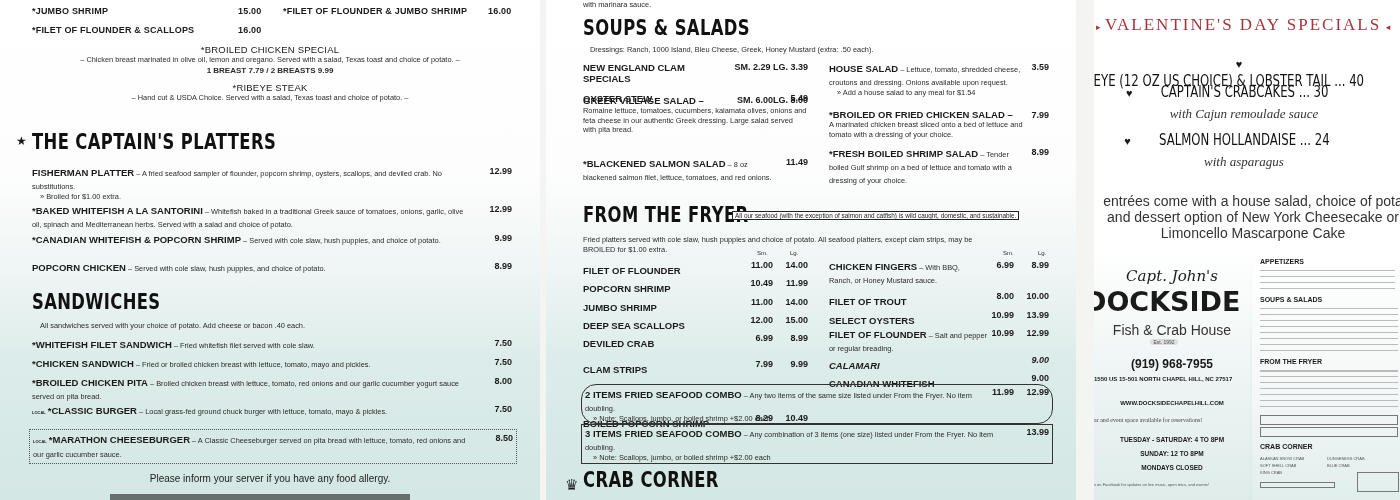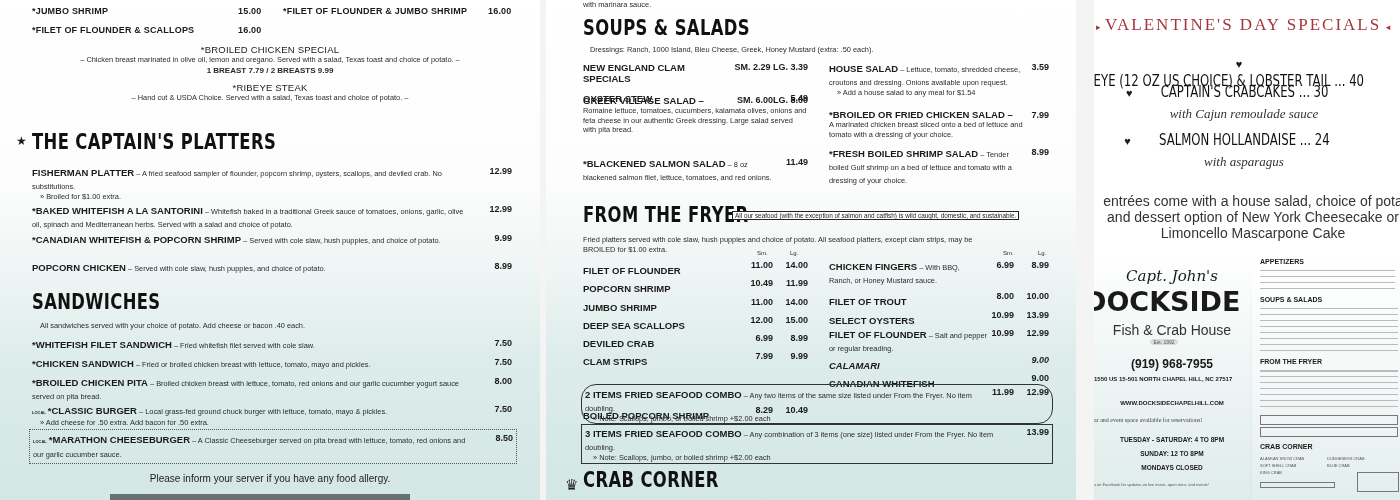--- a/index.html
+++ b/index.html
@@ -78,21 +78,20 @@
   <div class="row" style="top:357px;">
     <div style="width:440px;line-height:10px;"><span class="nm">*CHICKEN SANDWICH</span><span class="ds"> – Fried or broiled chicken breast with lettuce, tomato, mayo and pickles.</span></div>
     <div class="pr" style="right:0;top:0;">7.50</div>
   </div>
   <div class="row" style="top:376px;">
     <div style="width:440px;line-height:10px;"><span class="nm">*BROILED CHICKEN PITA</span><span class="ds"> – Broiled chicken breast with lettuce, tomato, red onions and our garlic cucumber yogurt sauce served on pita bread.</span></div>
     <div class="pr" style="right:0;top:0;">8.00</div>
   </div>
   <div class="row" style="top:404px;">
     <div style="width:440px;line-height:10px;"><span style="font-size:4px;font-weight:bold;margin-right:2px;">LOCAL</span><span class="nm">*CLASSIC BURGER</span><span class="ds"> – Local grass-fed ground chuck burger with lettuce, tomato, mayo &amp; pickles.</span></div>
-    <div class="note" style="padding-left:8px;line-height:10px;">» Add cheese for .50 extra. Add bacon for .50 extra.</div>
     <div class="pr" style="right:0;top:0;">7.50</div>
   </div>
   <div class="row dotted" style="top:429px;left:29px;width:488px;padding:3px;">
     <div style="width:440px;line-height:10px;"><span style="font-size:4px;font-weight:bold;margin-right:2px;">LOCAL</span><span class="nm">*MARATHON CHEESEBURGER</span><span class="ds"> – A Classic Cheeseburger served on pita bread with lettuce, tomato, red onions and our garlic cucumber sauce.</span></div>
     <div class="pr" style="right:3px;top:3px;">8.50</div>
   </div>
 
   <div class="abs ctr" style="left:0;width:540px;top:473px;font-size:10px;color:#222;">Please inform your server if you have any food allergy.</div>
   <div class="abs" style="left:110px;top:494px;width:300px;height:8px;background:#222;opacity:0.6;"></div>
 </div>
@@ -142,21 +141,21 @@
   <div class="abs ds" style="left:244px;top:250px;font-size:6px;">Lg.</div>
   <div class="abs ds" style="left:457px;top:250px;font-size:6px;">Sm.</div>
   <div class="abs ds" style="left:492px;top:250px;font-size:6px;">Lg.</div>
 
   <div class="abs" style="left:37px;top:260px;width:225px;">
     <div style="position:relative;height:18.3px;"><span class="nm">FILET OF FLOUNDER</span><span class="pr" style="right:35px;">11.00</span><span class="pr" style="right:0;">14.00</span></div>
     <div style="position:relative;height:18.3px;"><span class="nm">POPCORN SHRIMP</span><span class="pr" style="right:35px;">10.49</span><span class="pr" style="right:0;">11.99</span></div>
     <div style="position:relative;height:18.3px;"><span class="nm">JUMBO SHRIMP</span><span class="pr" style="right:35px;">11.00</span><span class="pr" style="right:0;">14.00</span></div>
     <div style="position:relative;height:18.3px;"><span class="nm">DEEP SEA SCALLOPS</span><span class="pr" style="right:35px;">12.00</span><span class="pr" style="right:0;">15.00</span></div>
     <div style="position:relative;height:18.3px;"><span class="nm">DEVILED CRAB</span><span class="pr" style="right:35px;">6.99</span><span class="pr" style="right:0;">8.99</span></div>
-    <div style="position:relative;height:18.3px;"><span class="nm">CLAM STRIPS</span><span class="pr" style="right:35px;">7.99</span><span class="pr" style="right:0;">9.99</span></div>
+    <div style="position:relative;height:18.3px;margin-top:8px;"><span class="nm">CLAM STRIPS</span><span class="pr" style="right:35px;">7.99</span><span class="pr" style="right:0;">9.99</span></div>
     <div style="position:relative;height:18.3px;margin-top:35px;"><span class="nm">BOILED POPCORN SHRIMP</span><span class="pr" style="right:35px;">8.29</span><span class="pr" style="right:0;">10.49</span></div>
   </div>
 
   <div class="abs" style="left:283px;top:260px;width:220px;">
     <div style="position:relative;height:31px;line-height:10px;">
         <div style="width:150px;"><span class="nm">CHICKEN FINGERS</span><span class="ds"> – With BBQ, Ranch, or Honey Mustard sauce.</span></div>
         <span class="pr" style="right:35px;top:0;">6.99</span>
         <span class="pr" style="right:0;top:0;">8.99</span>
       </div>
     <div style="position:relative;height:18.5px;"><span class="nm">FILET OF TROUT</span><span class="pr" style="right:35px;">8.00</span><span class="pr" style="right:0;">10.00</span></div>

